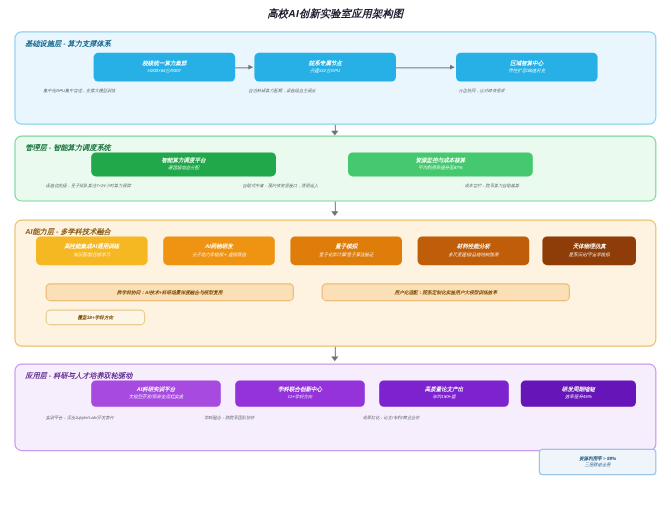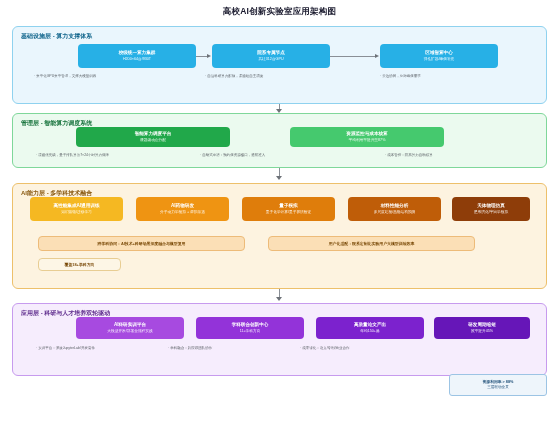--- a/index.html
+++ b/index.html
@@ -3,21 +3,21 @@
 <meta charset="utf-8">
 <style>
   html,body{margin:0;padding:0;}
   body{
     width:559px;height:422px;
     background:#ffffff;
     font-family:"Liberation Sans","DejaVu Sans",sans-serif;
     color:#333;
     overflow:hidden;
   }
-  #canvas{position:relative;width:559px;height:422px;}
+  #canvas{position:relative;width:559px;height:422px;font-style:italic;}
 
   .page-title{
     position:absolute;top:6px;left:0;width:559px;
     text-align:center;font-size:8.5px;font-weight:bold;color:#1a1a2e;
     letter-spacing:.2px;
   }
 
   
   .layer{
     position:absolute;left:12px;width:535px;

